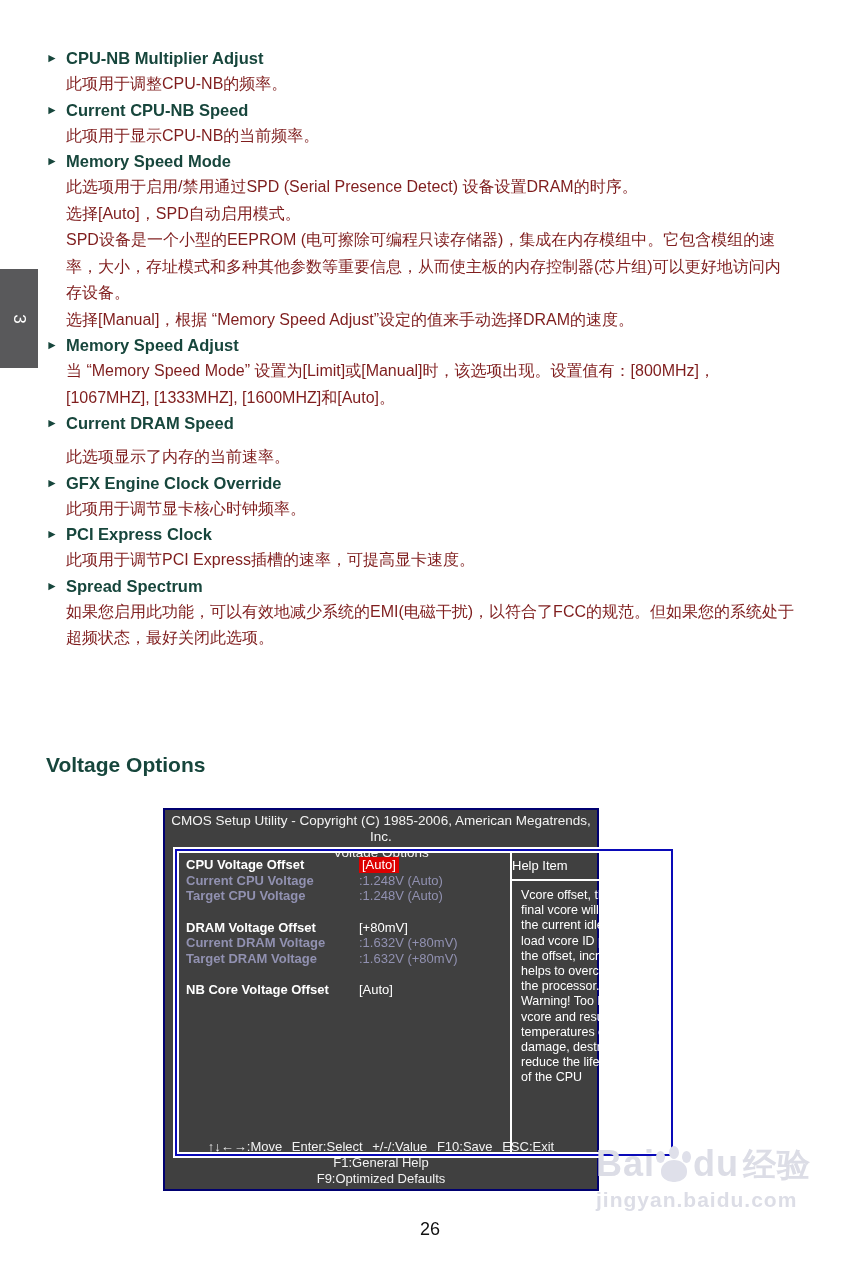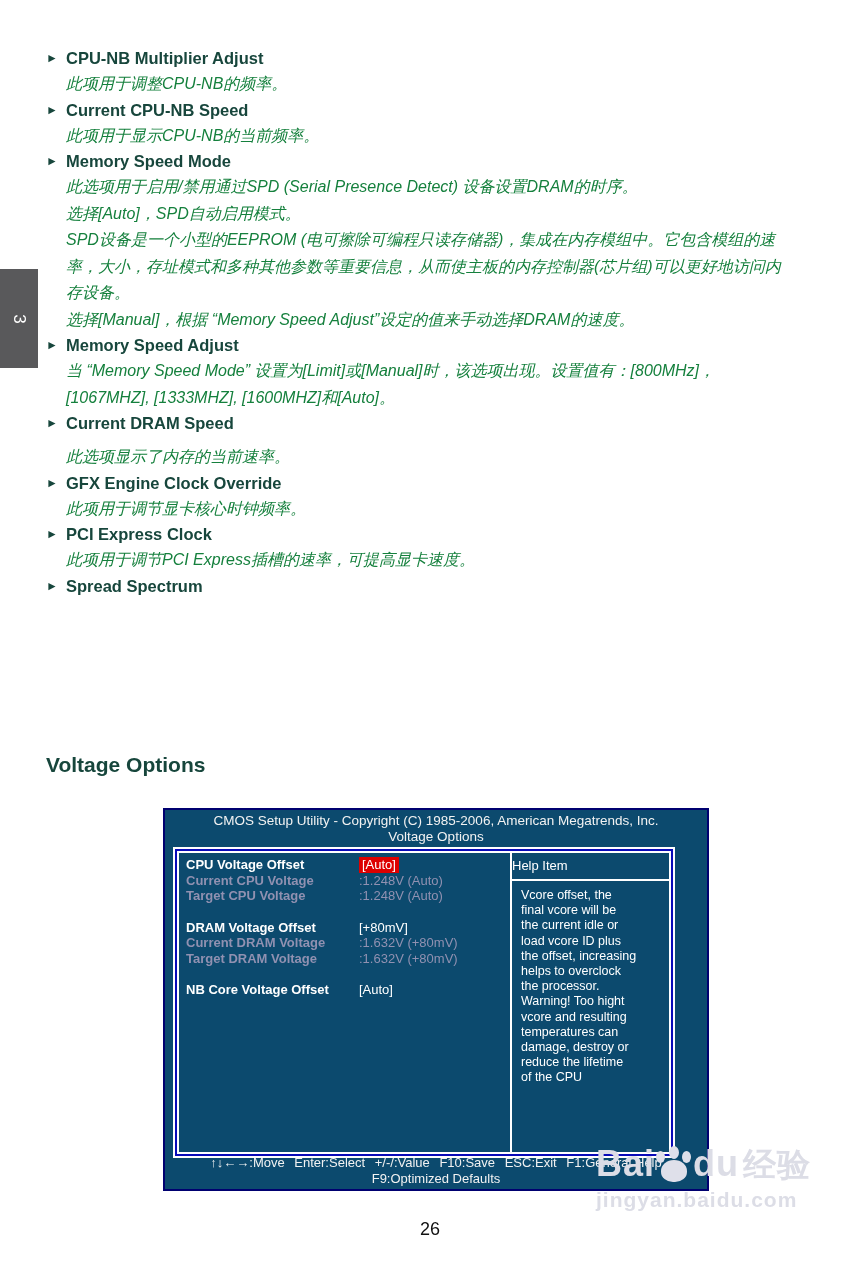--- a/index.html
+++ b/index.html
@@ -10,29 +10,29 @@
   
   .side-tab{
     position:absolute;left:0;top:269px;width:38px;height:99px;
     background:#59595b;display:flex;align-items:center;justify-content:center;
   }
   .side-tab span{color:#ffffff;font-size:17px;transform:rotate(90deg);display:block;}
   
   .content{position:absolute;left:46px;top:46px;width:748px;}
   .m-head{color:#17463c;font-weight:bold;font-size:16.5px;line-height:25px;display:flex;}
   .bullet{font-size:12px;line-height:25px;width:14px;margin-right:6px;flex:none;color:#17463c;}
-  .m-body{margin:0 0 0 20px;font-size:16px;line-height:26.5px;color:#15803d;font-style:italic;}
+  .m-body{margin:0 0 0 20px;font-size:16px;line-height:26.5px;color:#7f1d1d;}
   .m-body.gap-top{margin-top:8px;}
   .section-heading{
     position:absolute;left:46px;top:753px;font-size:21px;font-weight:bold;color:#17463c;
   }
   
   .bios{
-    position:absolute;left:163px;top:808px;width:546px;height:383px;
-    background:#0c4a6e;border:2px solid #000070;box-sizing:border-box;
+    position:absolute;left:163px;top:808px;width:436px;height:383px;
+    background:#404040;border:2px solid #000070;box-sizing:border-box;
     color:#ffffff;font-size:13px;padding-left:32px;
   }
   .bios-title{position:absolute;top:3px;left:0;right:0;text-align:center;
     font-size:13.5px;line-height:16px;color:#f2f2f2;}
   .bios-main{
     position:absolute;top:37px;left:8px;width:498px;height:307px;
     border:2px solid #ffffff;box-sizing:content-box;
     box-shadow:inset 0 0 0 2px #0a0ab8, inset 0 0 0 4px #ffffff;
   }
   .bios-left{position:absolute;left:4px;top:4px;bottom:4px;width:331px;padding-top:4px;box-sizing:border-box;}
@@ -128,20 +128,21 @@
       <span>PCI Express Clock</span>
     </div>
     <p class="m-body">此项用于调节PCI Express插槽的速率，可提高显卡速度。</p>
   </div>
 
   <div class="m-item">
     <div class="m-head">
       <span class="bullet">►</span>
       <span>Spread Spectrum</span>
     </div>
+    <p class="m-body">如果您启用此功能，可以有效地减少系统的EMI(电磁干扰)，以符合了FCC的规范。但如果您的系统处于超频状态，最好关闭此选项。</p>
   </div>
 
 </div>
 
 <div class="section-heading">Voltage Options</div>
 
 <div class="bios">
 
   <div class="bios-title">
     <div>CMOS Setup Utility - Copyright (C) 1985-2006, American Megatrends, Inc.</div>

